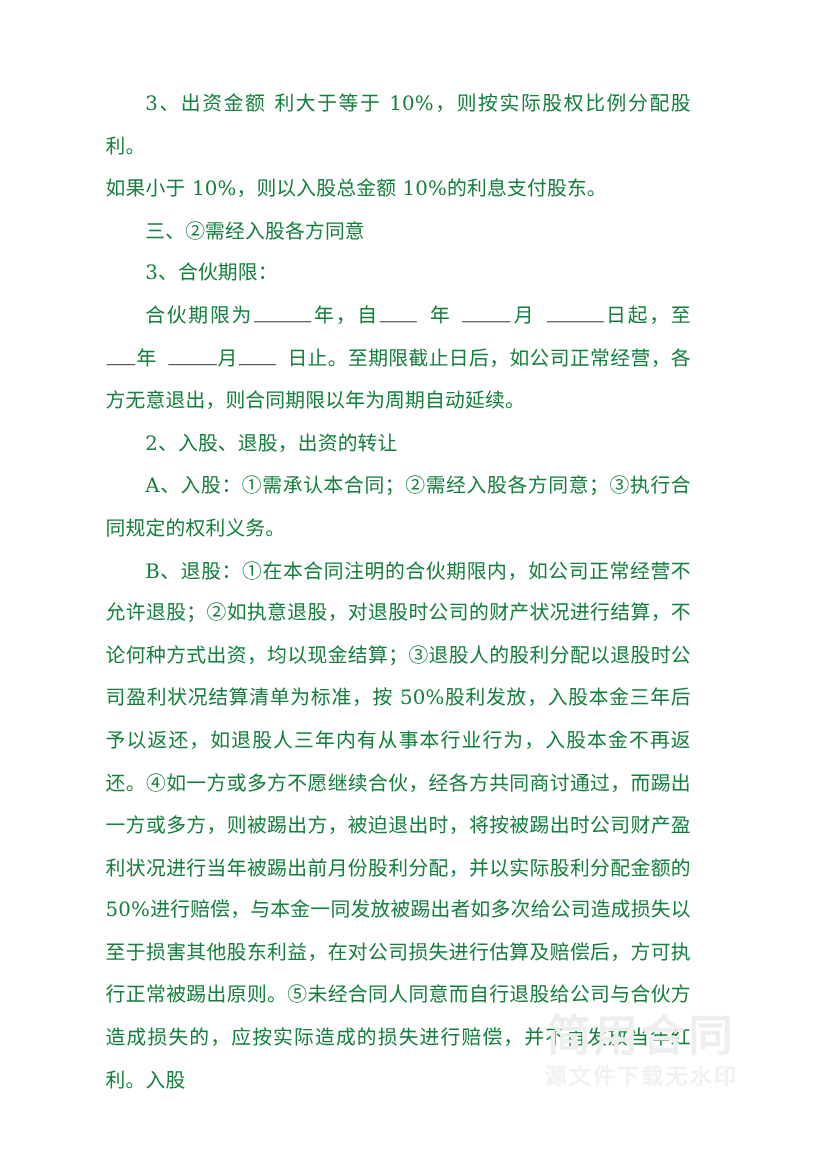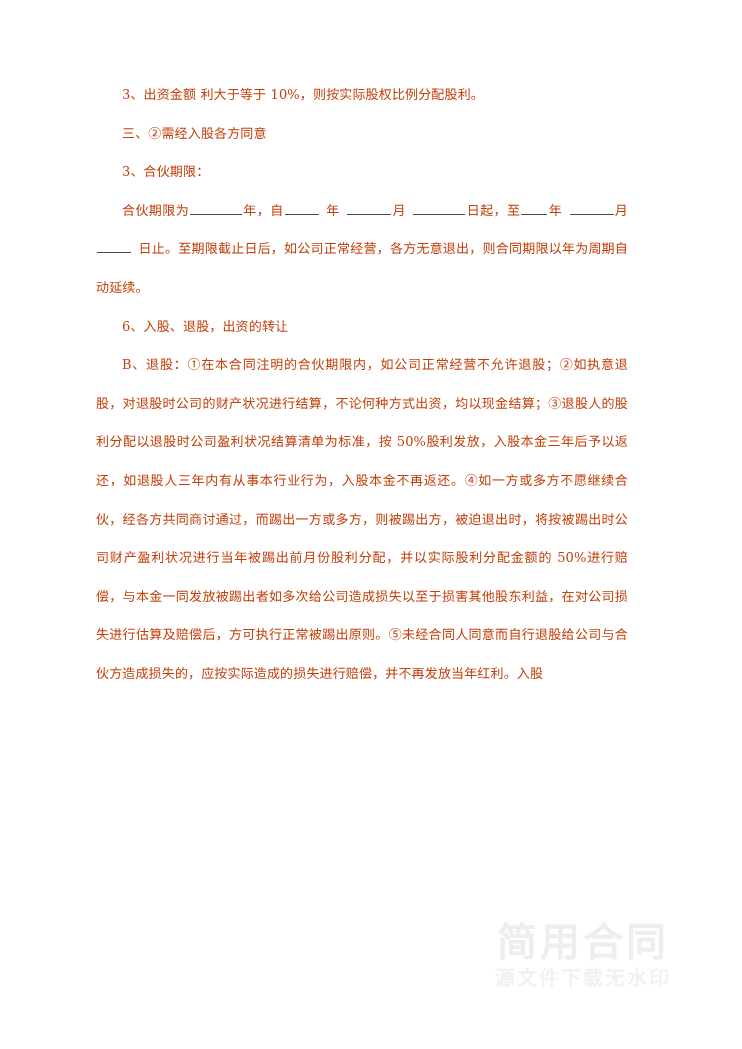--- a/index.html
+++ b/index.html
@@ -19,26 +19,26 @@
   }
   .content {
     position: absolute;
     left: 96px;
     top: 76px;
     width: 532px;
   }
   p.para {
     margin: 0;
     padding: 0;
-    font-size: 13px;
+    font-size: 18px;
     line-height: 38.6px;
     text-align: justify;
     text-justify: inter-ideograph;
     letter-spacing: 0.15px;
-    color: #c2410c;
+    color: #15803d;
     word-break: break-all;
     text-indent: 2em;
   }
   p.para.flush {
     text-indent: 0;
   }
   
   .blank {
     display: inline-block;
     border-bottom: 1.4px solid #4a4a4a;
@@ -83,29 +83,31 @@
 </style>
 </head>
 <body>
 
 <div class="page">
 
   <div class="content">
 
     <p class="para">3、出资金额 利大于等于 10%，则按实际股权比例分配股利。</p>
 
+    <p class="para flush">如果小于 10%，则以入股总金额 10%的利息支付股东。</p>
 
     <p class="para">三、②需经入股各方同意</p>
 
     <p class="para">3、合伙期限：</p>
 
     <p class="para"><span>合伙期限为</span><span class="blank b-lg"></span><span>年，自</span><span class="blank b-sm"></span><span class="gap"></span><span>年</span><span class="gap"></span><span class="blank b-md"></span><span>月</span><span class="gap"></span><span class="blank b-lg"></span><span>日起，至</span><span class="blank b-xs"></span><span>年</span><span class="gap"></span><span class="blank b-md"></span><span>月</span><span class="blank b-sm"></span><span class="gap"></span><span>日止。至期限截止日后，如公司正常经营，各方无意退出，则合同期限以年为周期自动延续。</span></p>
 
-    <p class="para">6、入股、退股，出资的转让</p>
+    <p class="para">2、入股、退股，出资的转让</p>
 
+    <p class="para">A、入股：①需承认本合同；②需经入股各方同意；③执行合同规定的权利义务。</p>
 
     <p class="para">B、退股：①在本合同注明的合伙期限内，如公司正常经营不允许退股；②如执意退股，对退股时公司的财产状况进行结算，不论何种方式出资，均以现金结算；③退股人的股利分配以退股时公司盈利状况结算清单为标准，按 50%股利发放，入股本金三年后予以返还，如退股人三年内有从事本行业行为，入股本金不再返还。④如一方或多方不愿继续合伙，经各方共同商讨通过，而踢出一方或多方，则被踢出方，被迫退出时，将按被踢出时公司财产盈利状况进行当年被踢出前月份股利分配，并以实际股利分配金额的 50%进行赔偿，与本金一同发放被踢出者如多次给公司造成损失以至于损害其他股东利益，在对公司损失进行估算及赔偿后，方可执行正常被踢出原则。⑤未经合同人同意而自行退股给公司与合伙方造成损失的，应按实际造成的损失进行赔偿，并不再发放当年红利。入股</p>
 
   </div>
 
   <div class="watermark">
     <div class="wm-main">简用合同</div>
     <div class="wm-sub">源文件下载无水印</div>
   </div>
 

